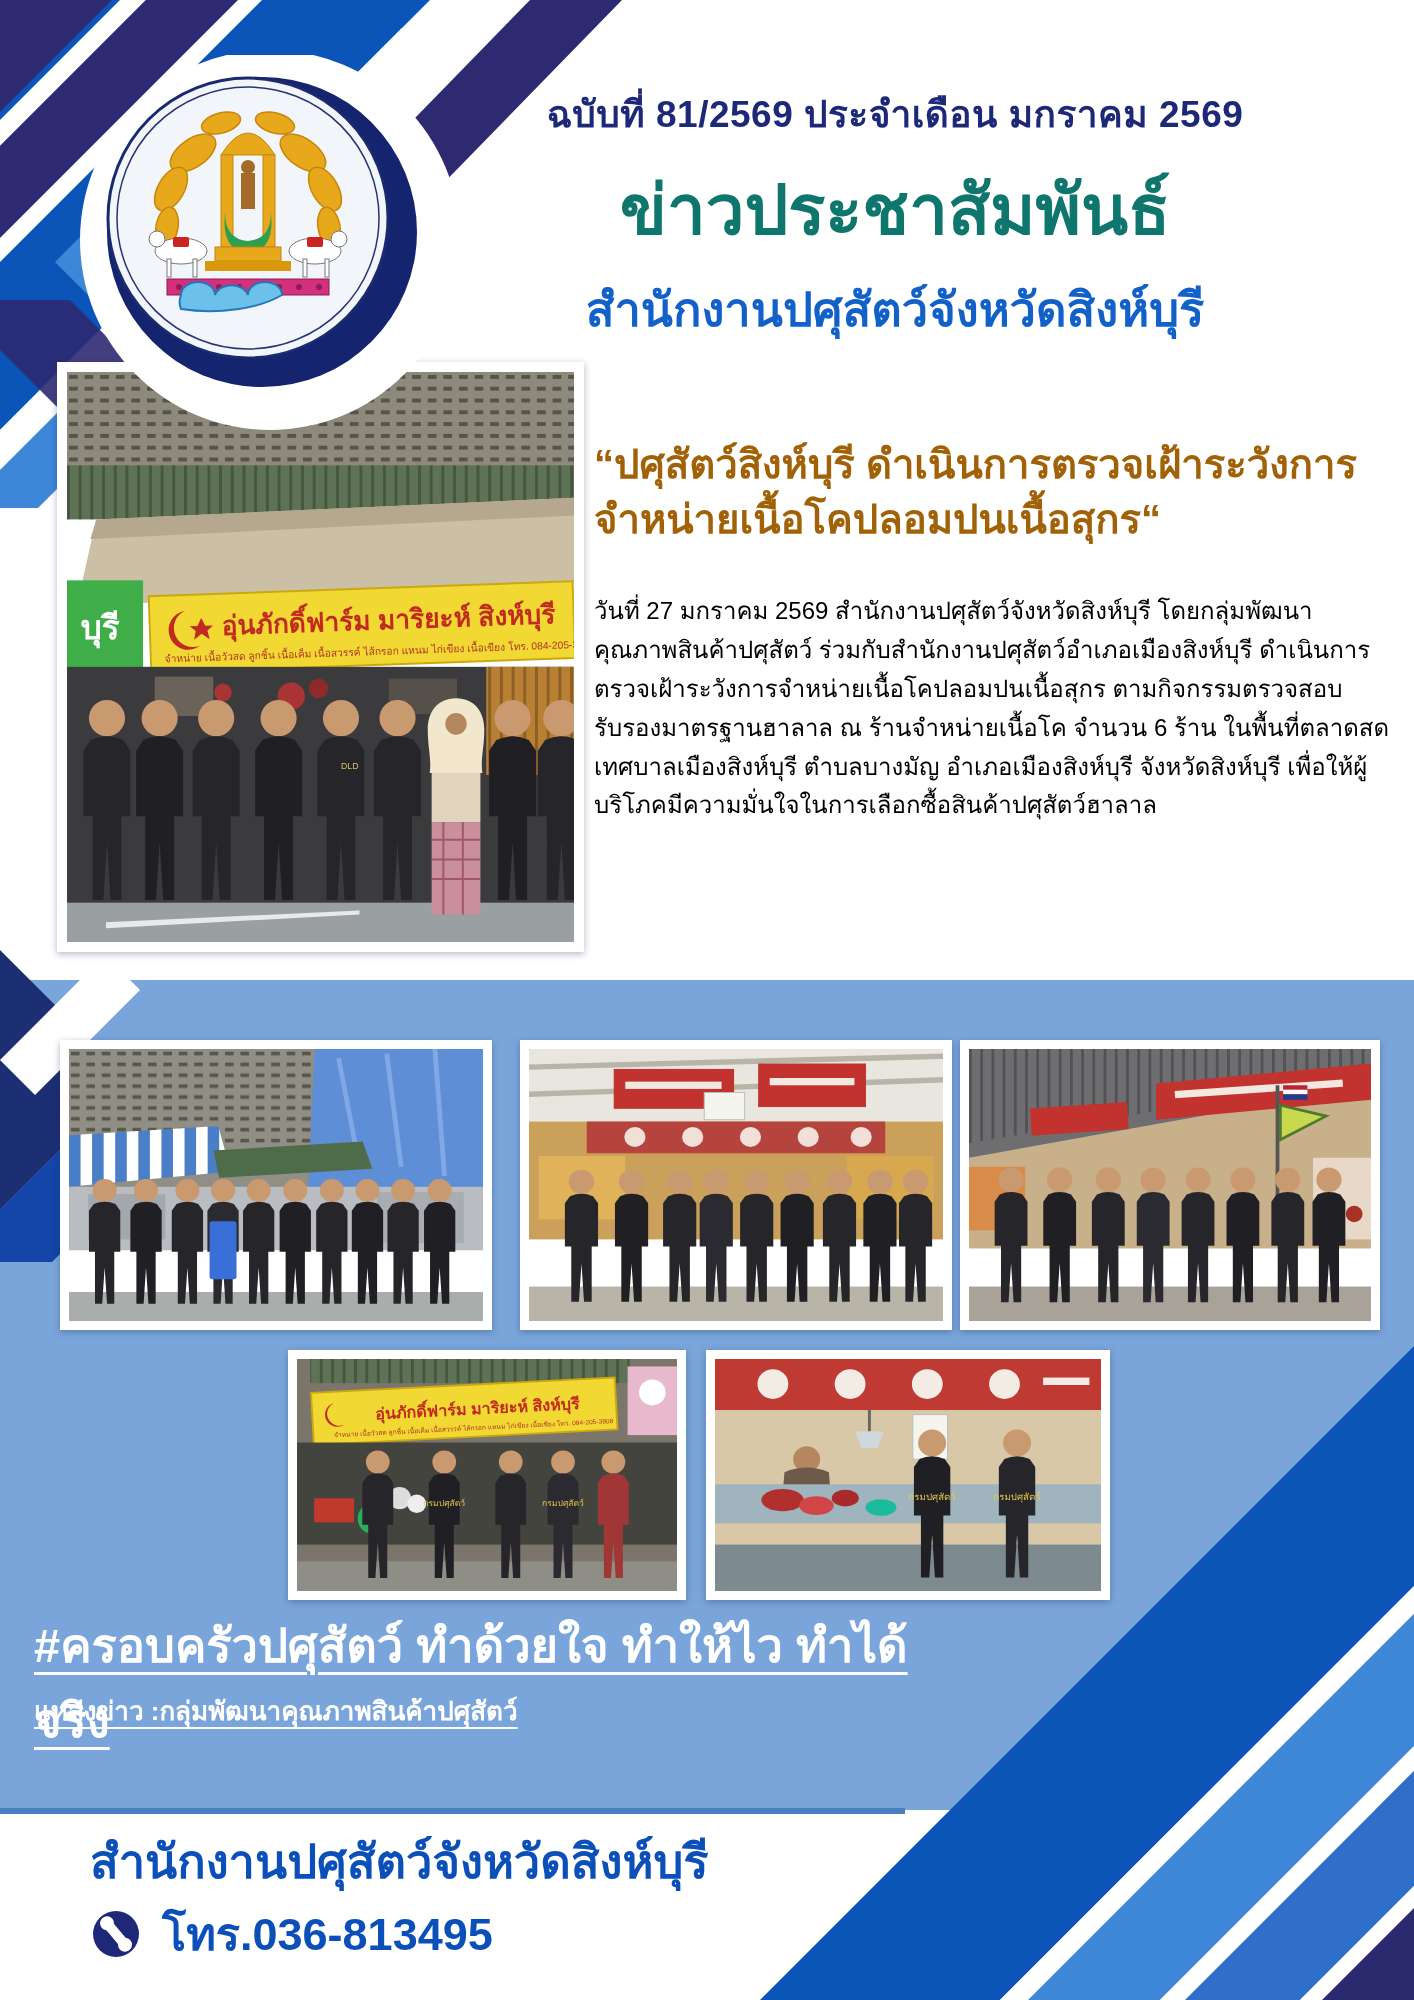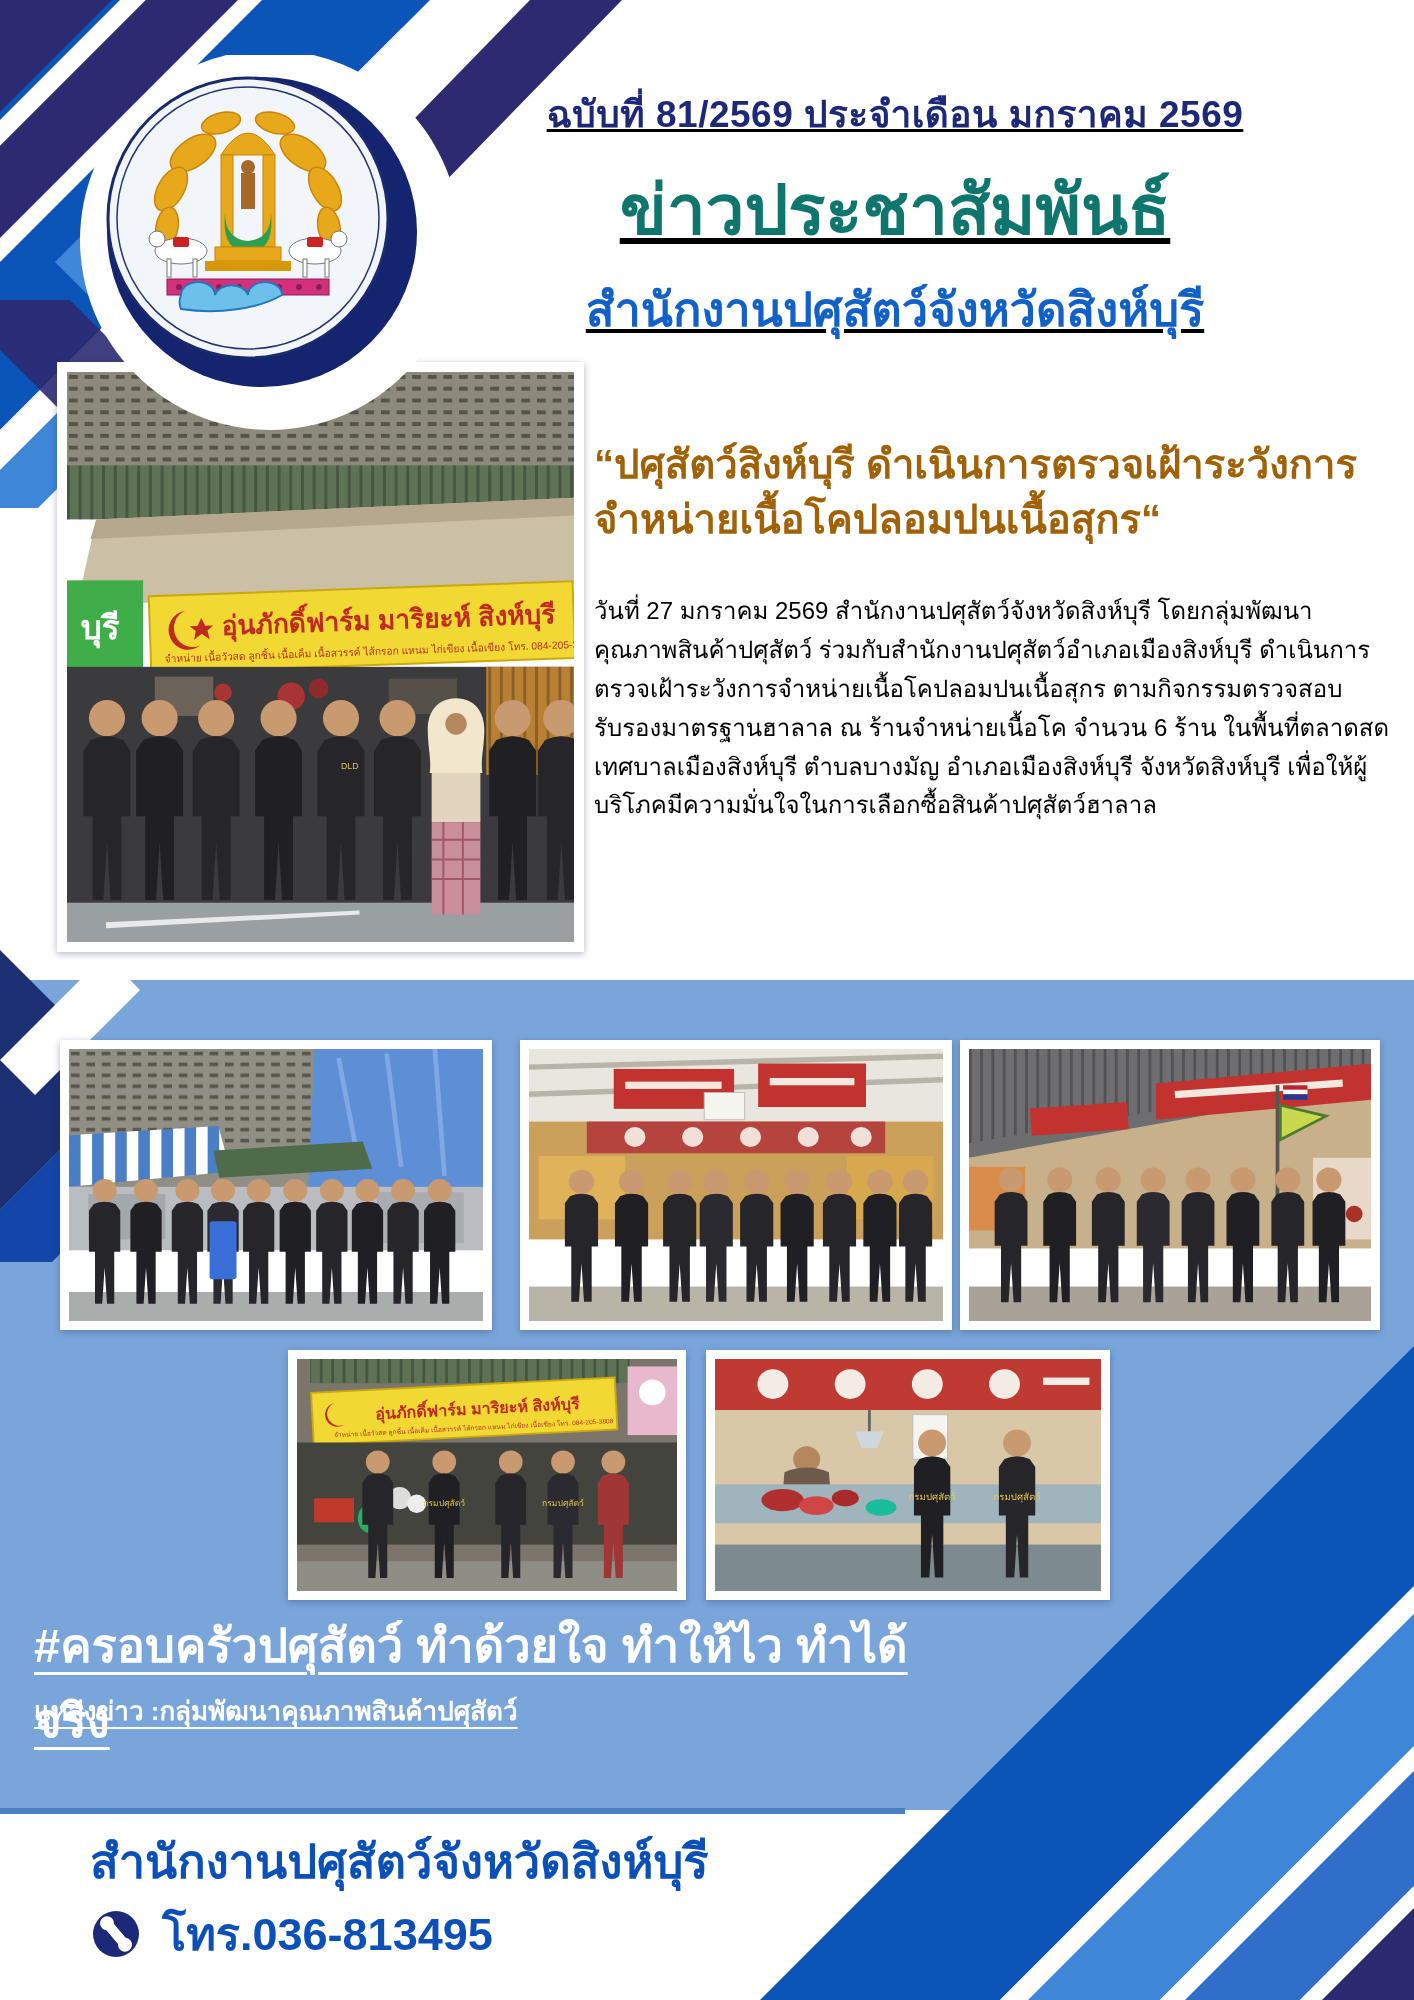--- a/index.html
+++ b/index.html
@@ -6,21 +6,21 @@
   #page{
     position:relative;width:1414px;height:2000px;background:#ffffff;
     overflow:hidden;font-family:"Liberation Sans",sans-serif;margin:0 auto;
   }
   .abs{position:absolute;}
   #decor{left:0;top:0;width:1414px;height:2000px;z-index:1;pointer-events:none;}
   #bluezone{left:0;top:980px;width:1414px;height:830px;background:#7aa5db;z-index:0;}
   #footline{left:0;top:1808px;width:905px;height:6px;background:#4a7fc4;z-index:1;}
   .content{z-index:2;}
   #logo{left:75px;top:55px;width:390px;height:390px;z-index:5;}
-  #headtext{left:420px;top:84px;width:950px;text-align:center;z-index:3;text-decoration:underline;}
+  #headtext{left:420px;top:84px;width:950px;text-align:center;z-index:3;}
   #issue{font-size:37px;font-weight:800;color:#1d2878;letter-spacing:.5px;}
   #title{font-size:69px;font-weight:800;color:#0f766e;margin-top:12px;}
   #subtitle{font-size:47px;font-weight:800;color:#1161c9;margin-top:8px;}
   .photo{background:#fff;box-shadow:0 2px 7px rgba(30,50,90,.35);z-index:2;}
   .photo svg{display:block;width:100%;height:100%;}
   #mainphoto{left:57px;top:362px;width:527px;height:590px;padding:10px;box-sizing:border-box;}
   #headline{left:594px;top:437px;width:786px;font-size:40px;font-weight:800;color:#a16207;line-height:1.38;z-index:2;}
   #bodytext{left:594px;top:592px;width:798px;font-size:24px;color:#000;line-height:1.62;z-index:2;font-weight:500;}
   .gridphoto{padding:9px;box-sizing:border-box;position:absolute;}
   #p1{left:60px;top:1040px;width:432px;height:290px;}

